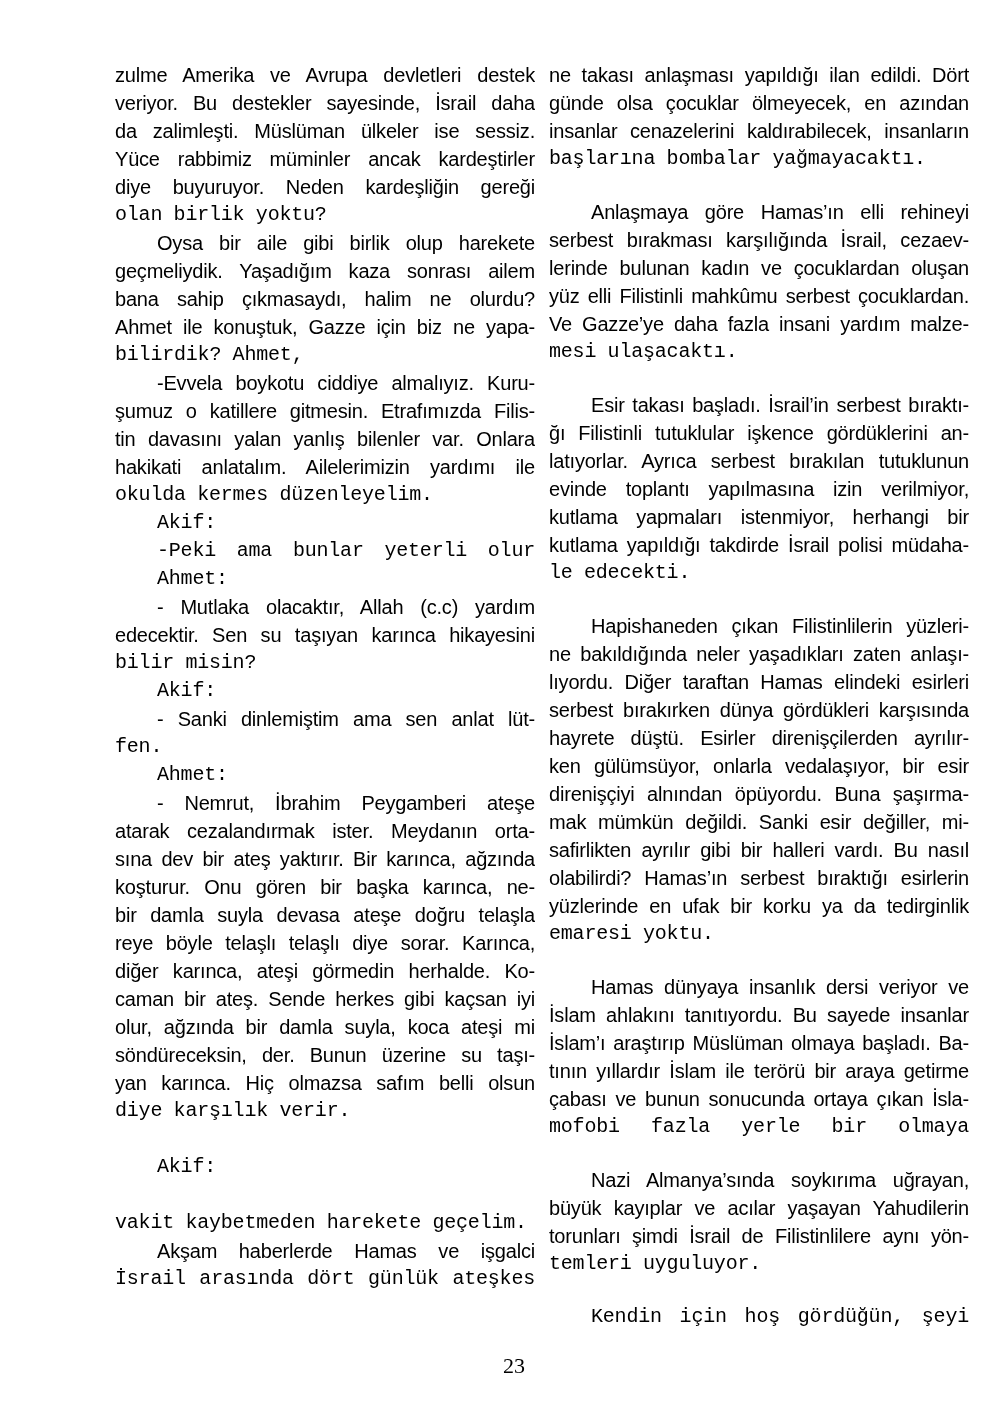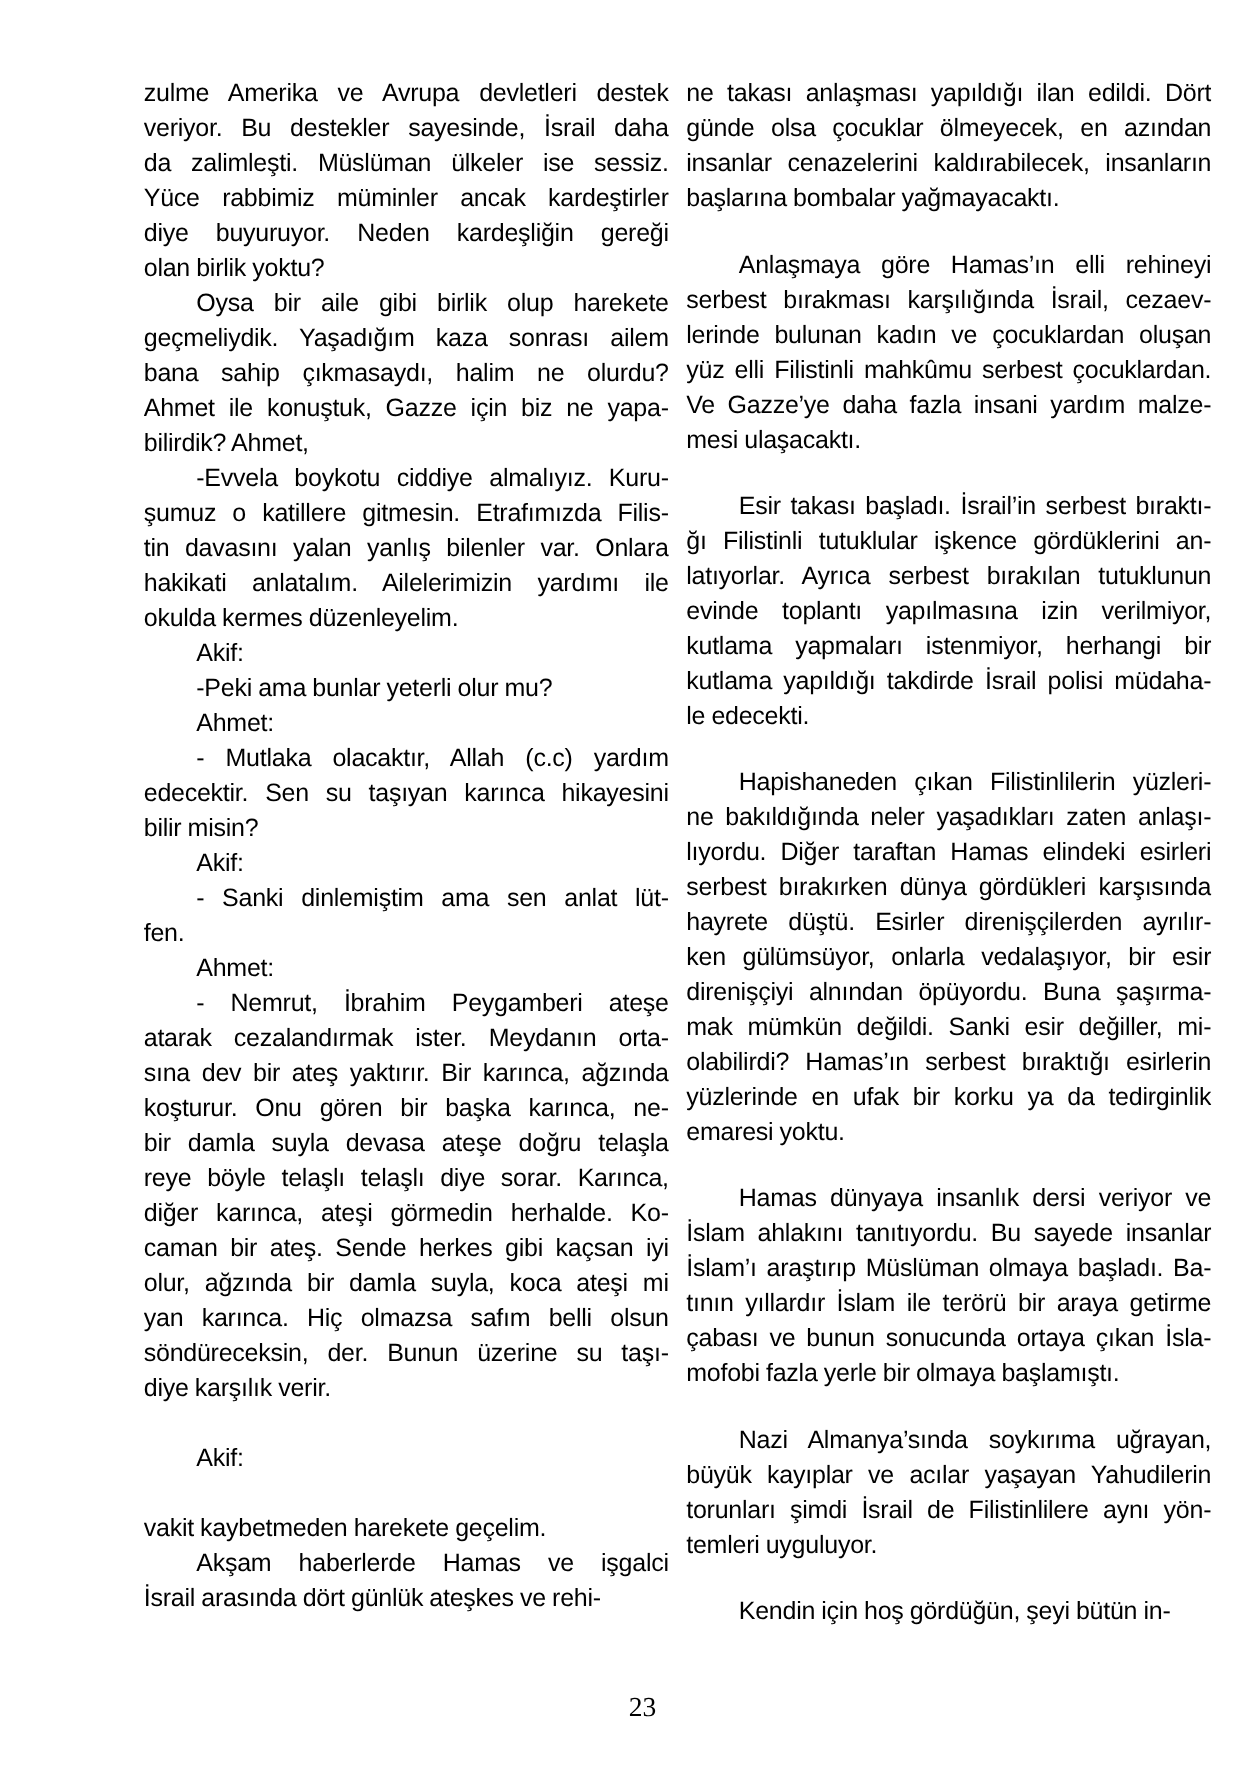--- a/index.html
+++ b/index.html
@@ -39,20 +39,21 @@
     height: 28px;
     overflow: hidden;
     letter-spacing: -0.2px;
     word-spacing: -0.4px;
     text-align: justify;
     text-align-last: justify;
     white-space: normal;
   }
   .line.end {
     text-align-last: left;
+    font-family: Liberation Mono, monospace;
   }
   .line.indent {
     text-indent: 42px;
   }
   .page-number {
     position: absolute;
     left: 12px;
     top: 1352px;
     width: 100%;
     text-align: center;
@@ -116,22 +117,22 @@
         <div class="para">
           <div class="line indent">- Nemrut, İbrahim Peygamberi ateşe</div>
           <div class="line">atarak cezalandırmak ister. Meydanın orta-</div>
           <div class="line">sına dev bir ateş yaktırır. Bir karınca, ağzında</div>
           <div class="line">koşturur. Onu gören bir başka karınca, ne-</div>
           <div class="line">bir damla suyla devasa ateşe doğru telaşla</div>
           <div class="line">reye böyle telaşlı telaşlı diye sorar. Karınca,</div>
           <div class="line">diğer karınca, ateşi görmedin herhalde. Ko-</div>
           <div class="line">caman bir ateş. Sende herkes gibi kaçsan iyi</div>
           <div class="line">olur, ağzında bir damla suyla, koca ateşi mi</div>
+          <div class="line">söndüreceksin, der. Bunun üzerine su taşı-</div>
           <div class="line">yan karınca. Hiç olmazsa safım belli olsun</div>
-          <div class="line">söndüreceksin, der. Bunun üzerine su taşı-</div>
           <div class="line end">diye karşılık verir.</div>
         </div>
         <div class="para gap">
           <div class="line indent end">Akif:</div>
         </div>
         <div class="para gap">
           <div class="line end">vakit kaybetmeden harekete geçelim.</div>
         </div>
         <div class="para">
           <div class="line indent">Akşam haberlerde Hamas ve işgalci</div>
@@ -164,20 +165,21 @@
         </div>
         <div class="para gap">
           <div class="line indent">Hapishaneden çıkan Filistinlilerin yüzleri-</div>
           <div class="line">ne bakıldığında neler yaşadıkları zaten anlaşı-</div>
           <div class="line">lıyordu. Diğer taraftan Hamas elindeki esirleri</div>
           <div class="line">serbest bırakırken dünya gördükleri karşısında</div>
           <div class="line">hayrete düştü. Esirler direnişçilerden ayrılır-</div>
           <div class="line">ken gülümsüyor, onlarla vedalaşıyor, bir esir</div>
           <div class="line">direnişçiyi alnından öpüyordu. Buna şaşırma-</div>
           <div class="line">mak mümkün değildi. Sanki esir değiller, mi-</div>
+          <div class="line">safirlikten ayrılır gibi bir halleri vardı. Bu nasıl</div>
           <div class="line">olabilirdi? Hamas’ın serbest bıraktığı esirlerin</div>
           <div class="line">yüzlerinde en ufak bir korku ya da tedirginlik</div>
           <div class="line end">emaresi yoktu.</div>
         </div>
         <div class="para gap">
           <div class="line indent">Hamas dünyaya insanlık dersi veriyor ve</div>
           <div class="line">İslam ahlakını tanıtıyordu. Bu sayede insanlar</div>
           <div class="line">İslam’ı araştırıp Müslüman olmaya başladı. Ba-</div>
           <div class="line">tının yıllardır İslam ile terörü bir araya getirme</div>
           <div class="line">çabası ve bunun sonucunda ortaya çıkan İsla-</div>

